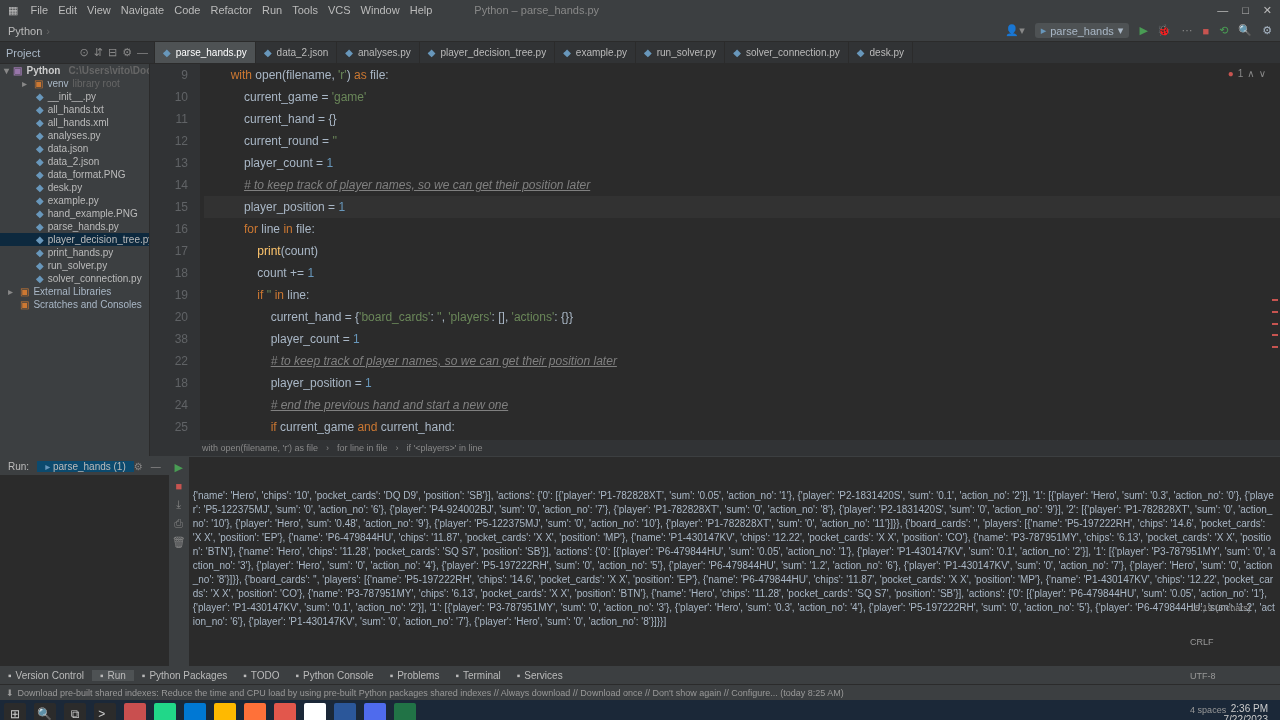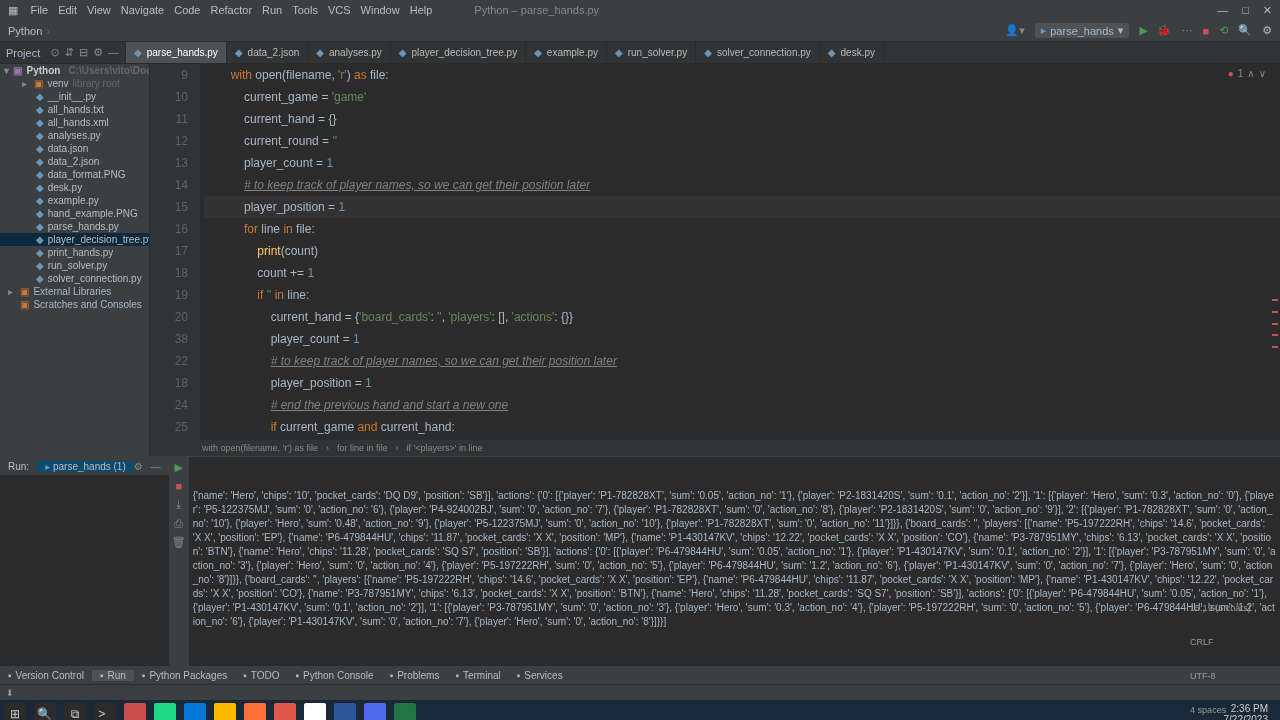--- a/index.html
+++ b/index.html
@@ -8,21 +8,21 @@
 .menubar .title { margin-left: 20px; color: #888; }
 .menubar .win-controls { margin-left: auto; display: flex; gap: 14px; }
 .toolbar { height: 22px; background: #3c3f41; display: flex; align-items: center; padding: 0 8px; border-bottom: 1px solid #2b2b2b; font-size: 11px; }
 .toolbar .crumb { color: #bbb; }
 .toolbar .right { margin-left: auto; display: flex; align-items: center; gap: 10px; }
 .toolbar .runcfg { background: #4e5254; border-radius: 3px; padding: 1px 6px; display: flex; align-items: center; gap: 4px; }
 .play { color: #499c54; }
 .bug { color: #499c54; }
 .stop { color: #c75450; }
 .tabbar { height: 22px; background: #313335; display: flex; align-items: stretch; border-bottom: 1px solid #2b2b2b; }
-.left-proj { width: 126px; display: flex; align-items: center; gap: 6px; padding: 0 6px; border-right: 1px solid #2b2b2b; }
+.left-proj { width: 155px; display: flex; align-items: center; gap: 6px; padding: 0 6px; border-right: 1px solid #2b2b2b; }
 .left-proj .icons { margin-left: auto; display: flex; gap: 5px; color: #888; }
 .tab { display: flex; align-items: center; padding: 0 8px; gap: 5px; color: #bbb; border-right: 1px solid #2b2b2b; font-size: 10px; }
 .tab.active { background: #4e5254; color: #fff; }
 .main { display: flex; height: 392px; }
 .sidebar { width: 150px; background: #3c3f41; border-right: 1px solid #2b2b2b; overflow: hidden; font-size: 10px; }
 .tree-item { display: flex; align-items: center; padding: 1px 4px 1px 16px; gap: 4px; white-space: nowrap; }
 .tree-item.root { padding-left: 4px; font-weight: bold; color: #ccc; }
 .tree-item.sub1 { padding-left: 22px; }
 .tree-item.file { padding-left: 36px; color: #bbb; }
 .tree-item.selected { background: #0d293e; }
@@ -314,20 +314,21 @@
     <span class="btn ">
     <span>▪</span>Problems</span>
     <span class="btn ">
     <span>▪</span>Terminal</span>
     <span class="btn ">
     <span>▪</span>Services</span>
   </div>
 
 <div class="status">
   <span>⬇</span>
+  <span style="margin-left:4px">Download pre-built shared indexes: Reduce the time and CPU load by using pre-built Python packages shared indexes // Always download // Download once // Don't show again // Configure... (today 8:25 AM)</span>
   <span class="right">
     <span>15:19 (5 chars)</span>
     <span>CRLF</span>
     <span>UTF-8</span>
     <span>4 spaces</span>
     <span>Python 3.11 (Python)</span>
     <span>🔒</span>
   </span>
 </div>
 

